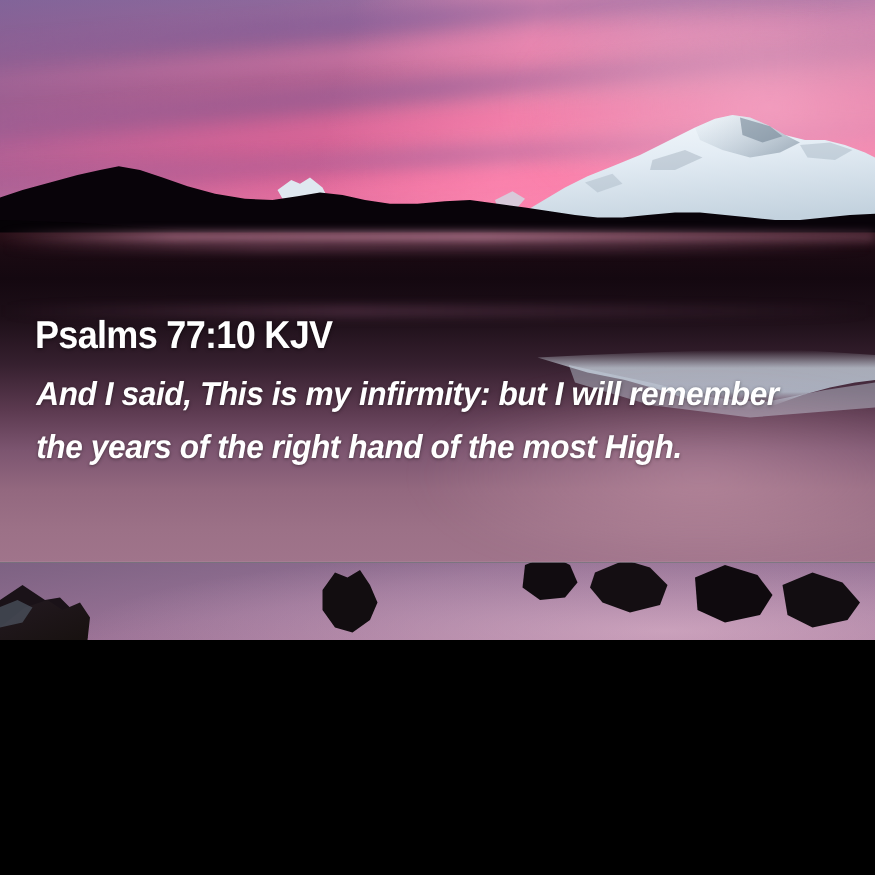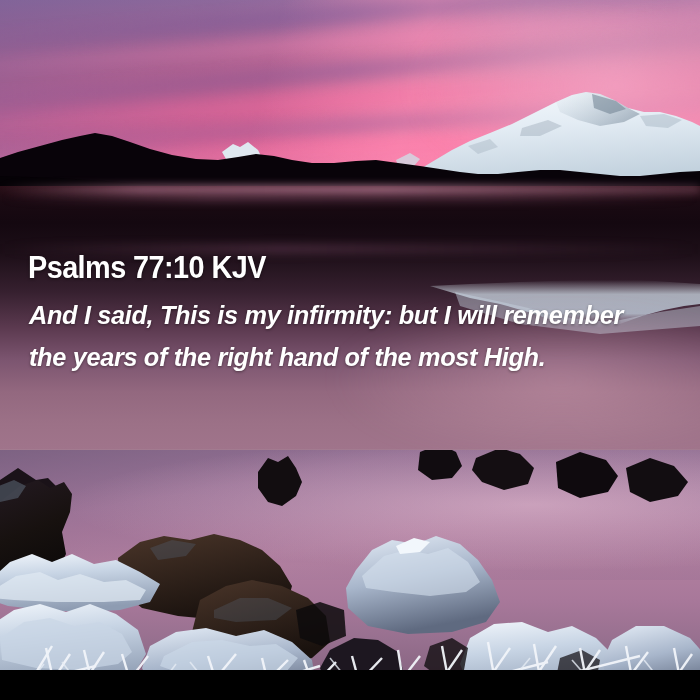--- a/index.html
+++ b/index.html
@@ -1,20 +1,20 @@
 <!DOCTYPE html>
 <html><head>
 <meta charset="utf-8">
 <style>
   html,body{margin:0;padding:0;background:#000;}
   body{font-family:"Liberation Sans", sans-serif;}
 
   #scene{
     position:relative;
-    width:700px;height:670px;
+    width:700px;height:512px;
     overflow:hidden;
     background:#15803d;
   }
 
   
   .sky{
     position:absolute;left:0;top:0;width:700px;height:200px;
     background:
       linear-gradient(103deg, rgba(255,150,185,0.00) 38%, rgba(255,152,188,0.55) 58%, rgba(255,170,200,0.30) 72%, rgba(255,150,185,0.0) 90%),
       linear-gradient(100deg, rgba(120,95,150,0.55) 0%, rgba(140,100,155,0.30) 30%, rgba(255,140,180,0.25) 62%, rgba(255,160,195,0.45) 100%),

